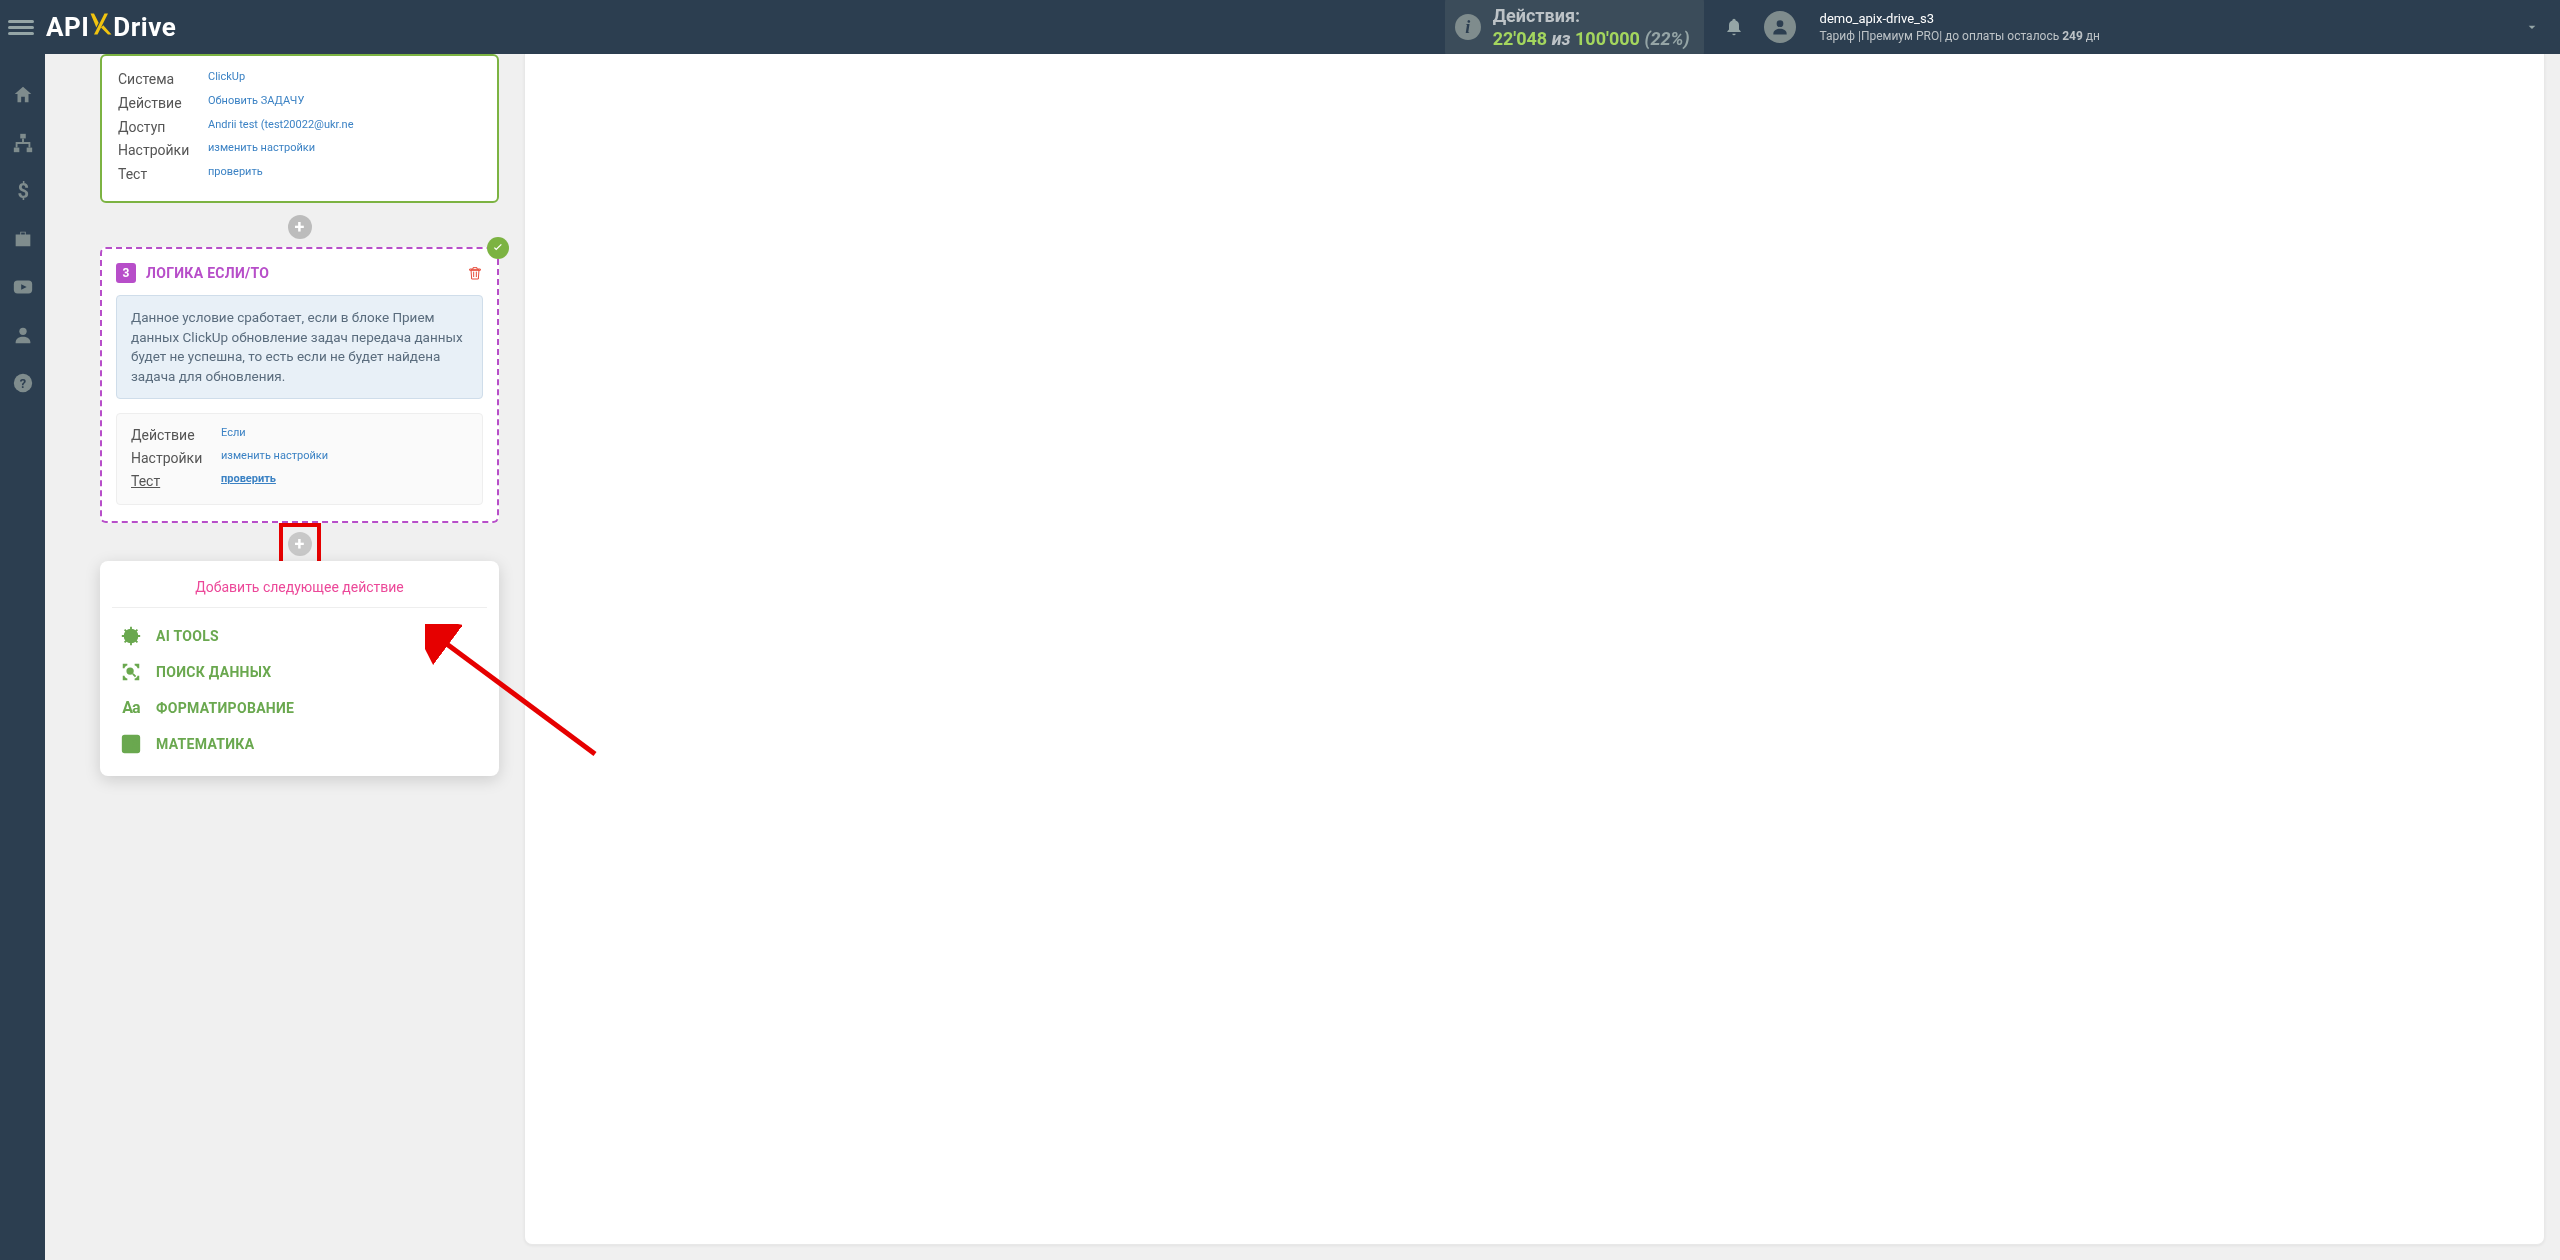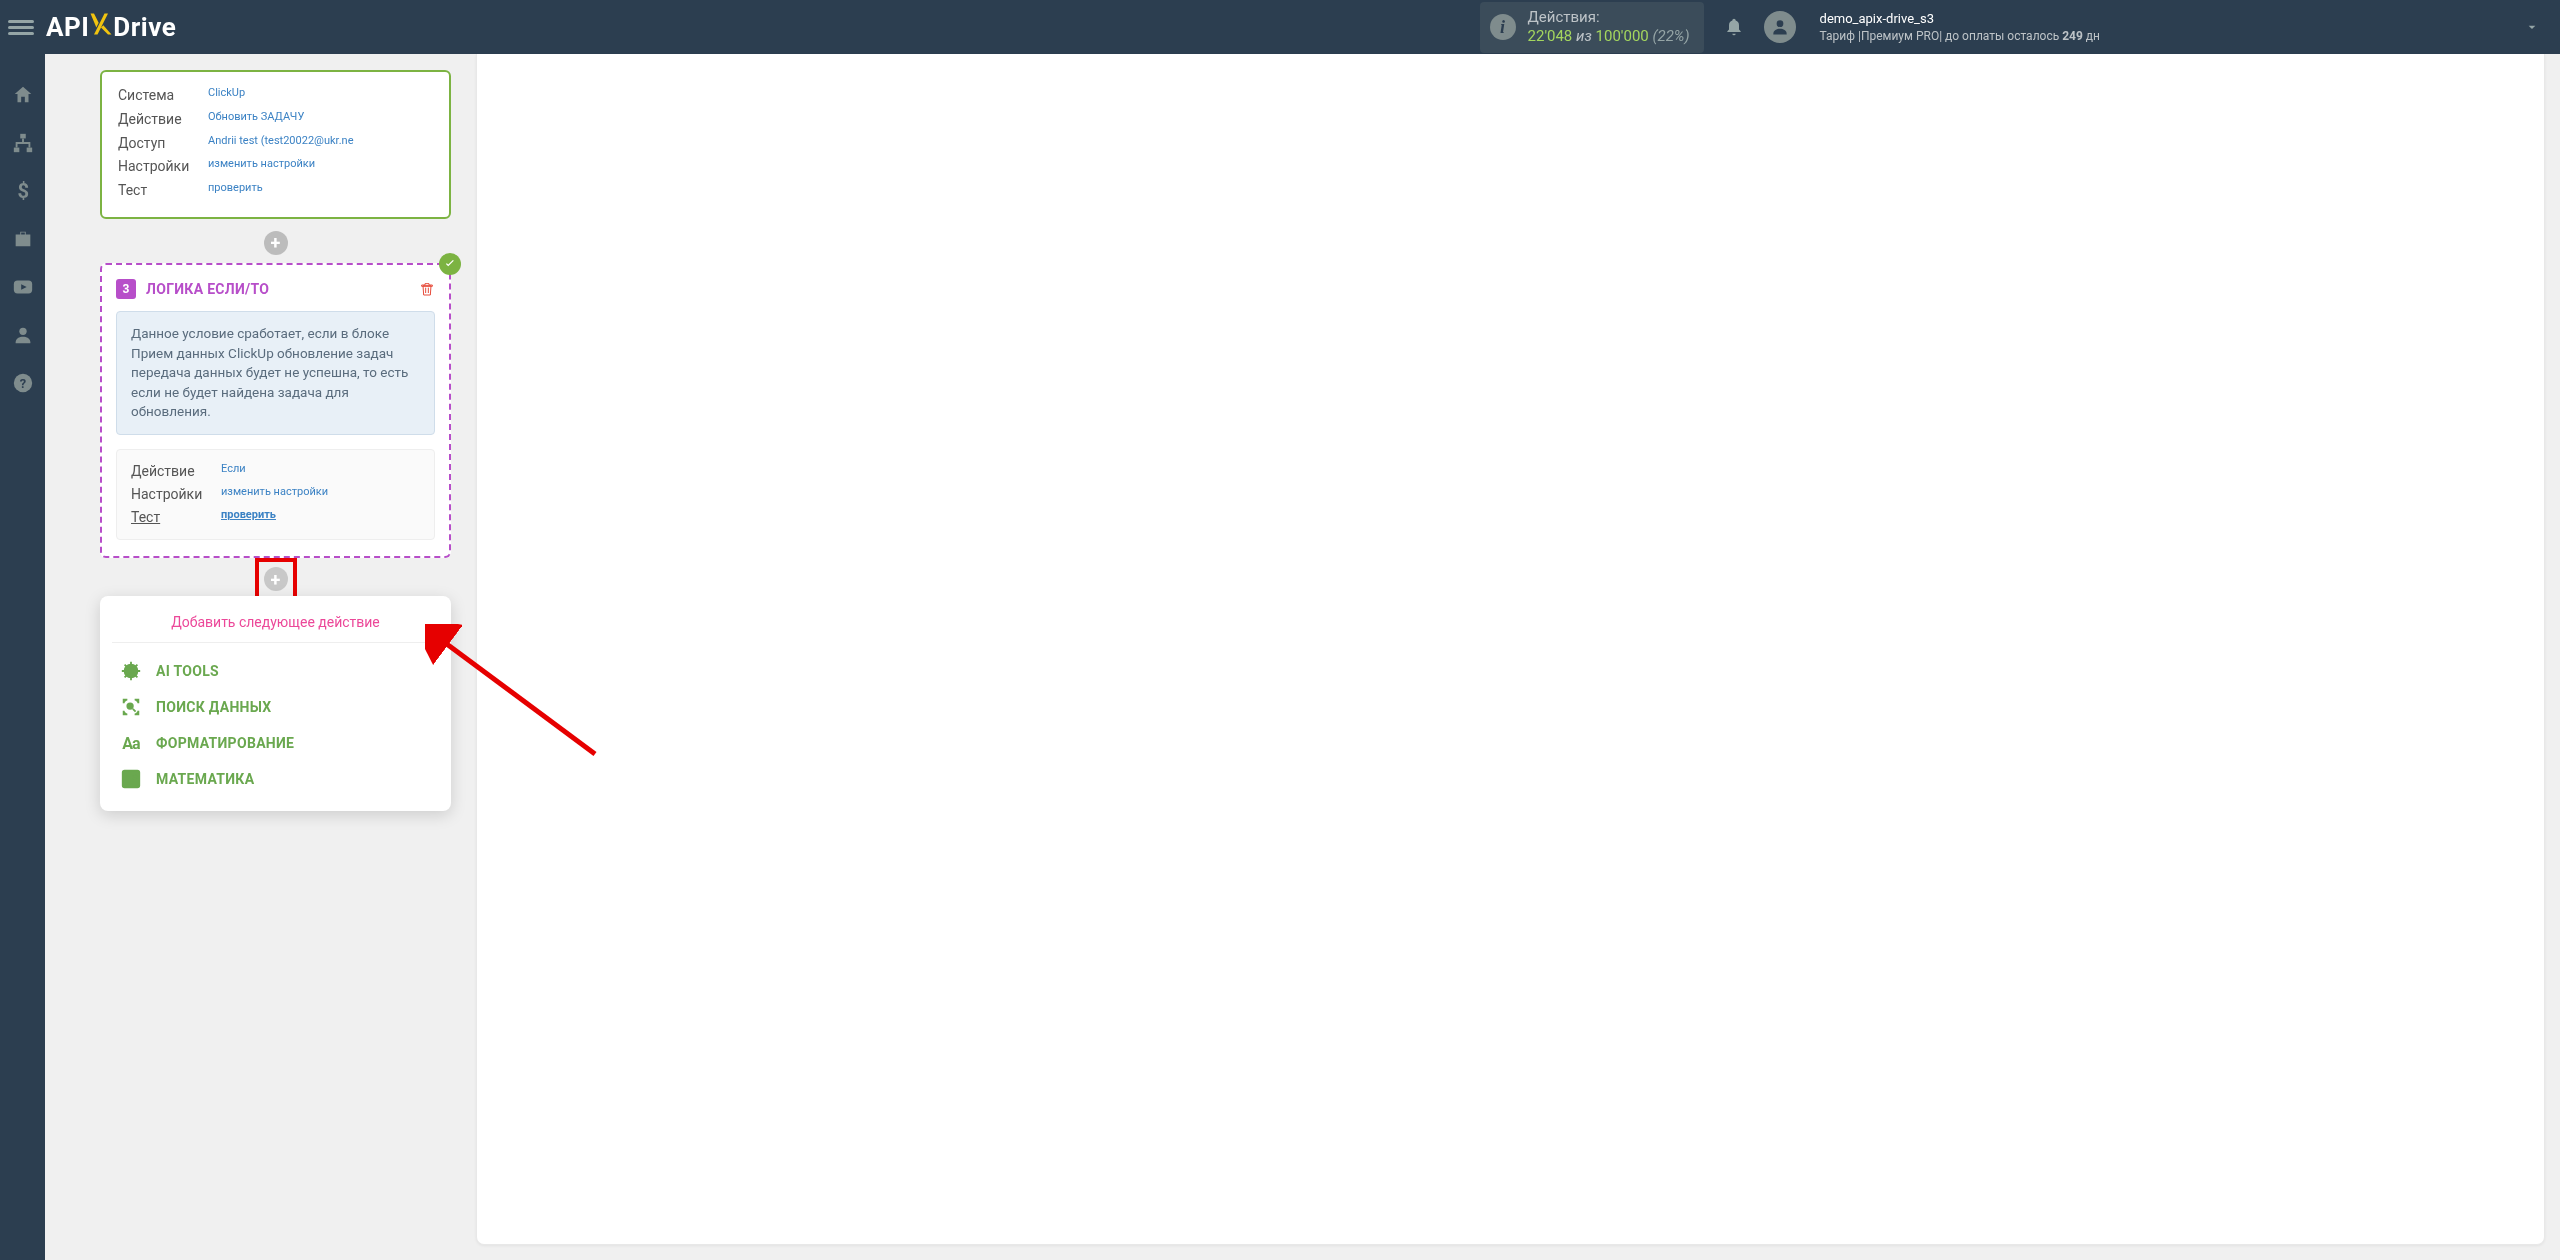--- a/index.html
+++ b/index.html
@@ -76,22 +76,23 @@
     color: #2c3e50;
     display: flex;
     align-items: center;
     justify-content: center;
     font-weight: bold;
     font-size: 18px;
     font-style: italic;
     font-family: serif;
   }
   .actions-text {
-    font-size: 15px;
+    font-size: 18px;
     line-height: 1.3;
+    font-weight: bold;
   }
   .actions-label { color: #bdc3c7; }
   .actions-value { color: #a4d65e; }
   .actions-iz { color: #bdc3c7; font-style: italic; }
   .actions-max { color: #a4d65e; }
   .actions-pct { color: #95a5a6; font-style: italic; }
   
   .bell-icon {
     width: 20px;
     height: 20px;
@@ -152,22 +153,22 @@
   
   .main {
     position: absolute;
     left: 45px;
     top: 54px;
     right: 0;
     bottom: 0;
     display: flex;
   }
   .left-panel {
-    width: 431px;
-    padding: 16px 25px 20px 55px;
+    width: 479px;
+    padding: 0 25px 20px 55px;
     position: relative;
   }
   .right-panel {
     flex: 1;
     background: #fff;
     margin: 0 15px 15px 0;
     border-radius: 0 0 8px 8px;
     box-shadow: 0 1px 3px rgba(0,0,0,0.06);
     border: 1px solid #e8e8e8;
     border-top: none;

